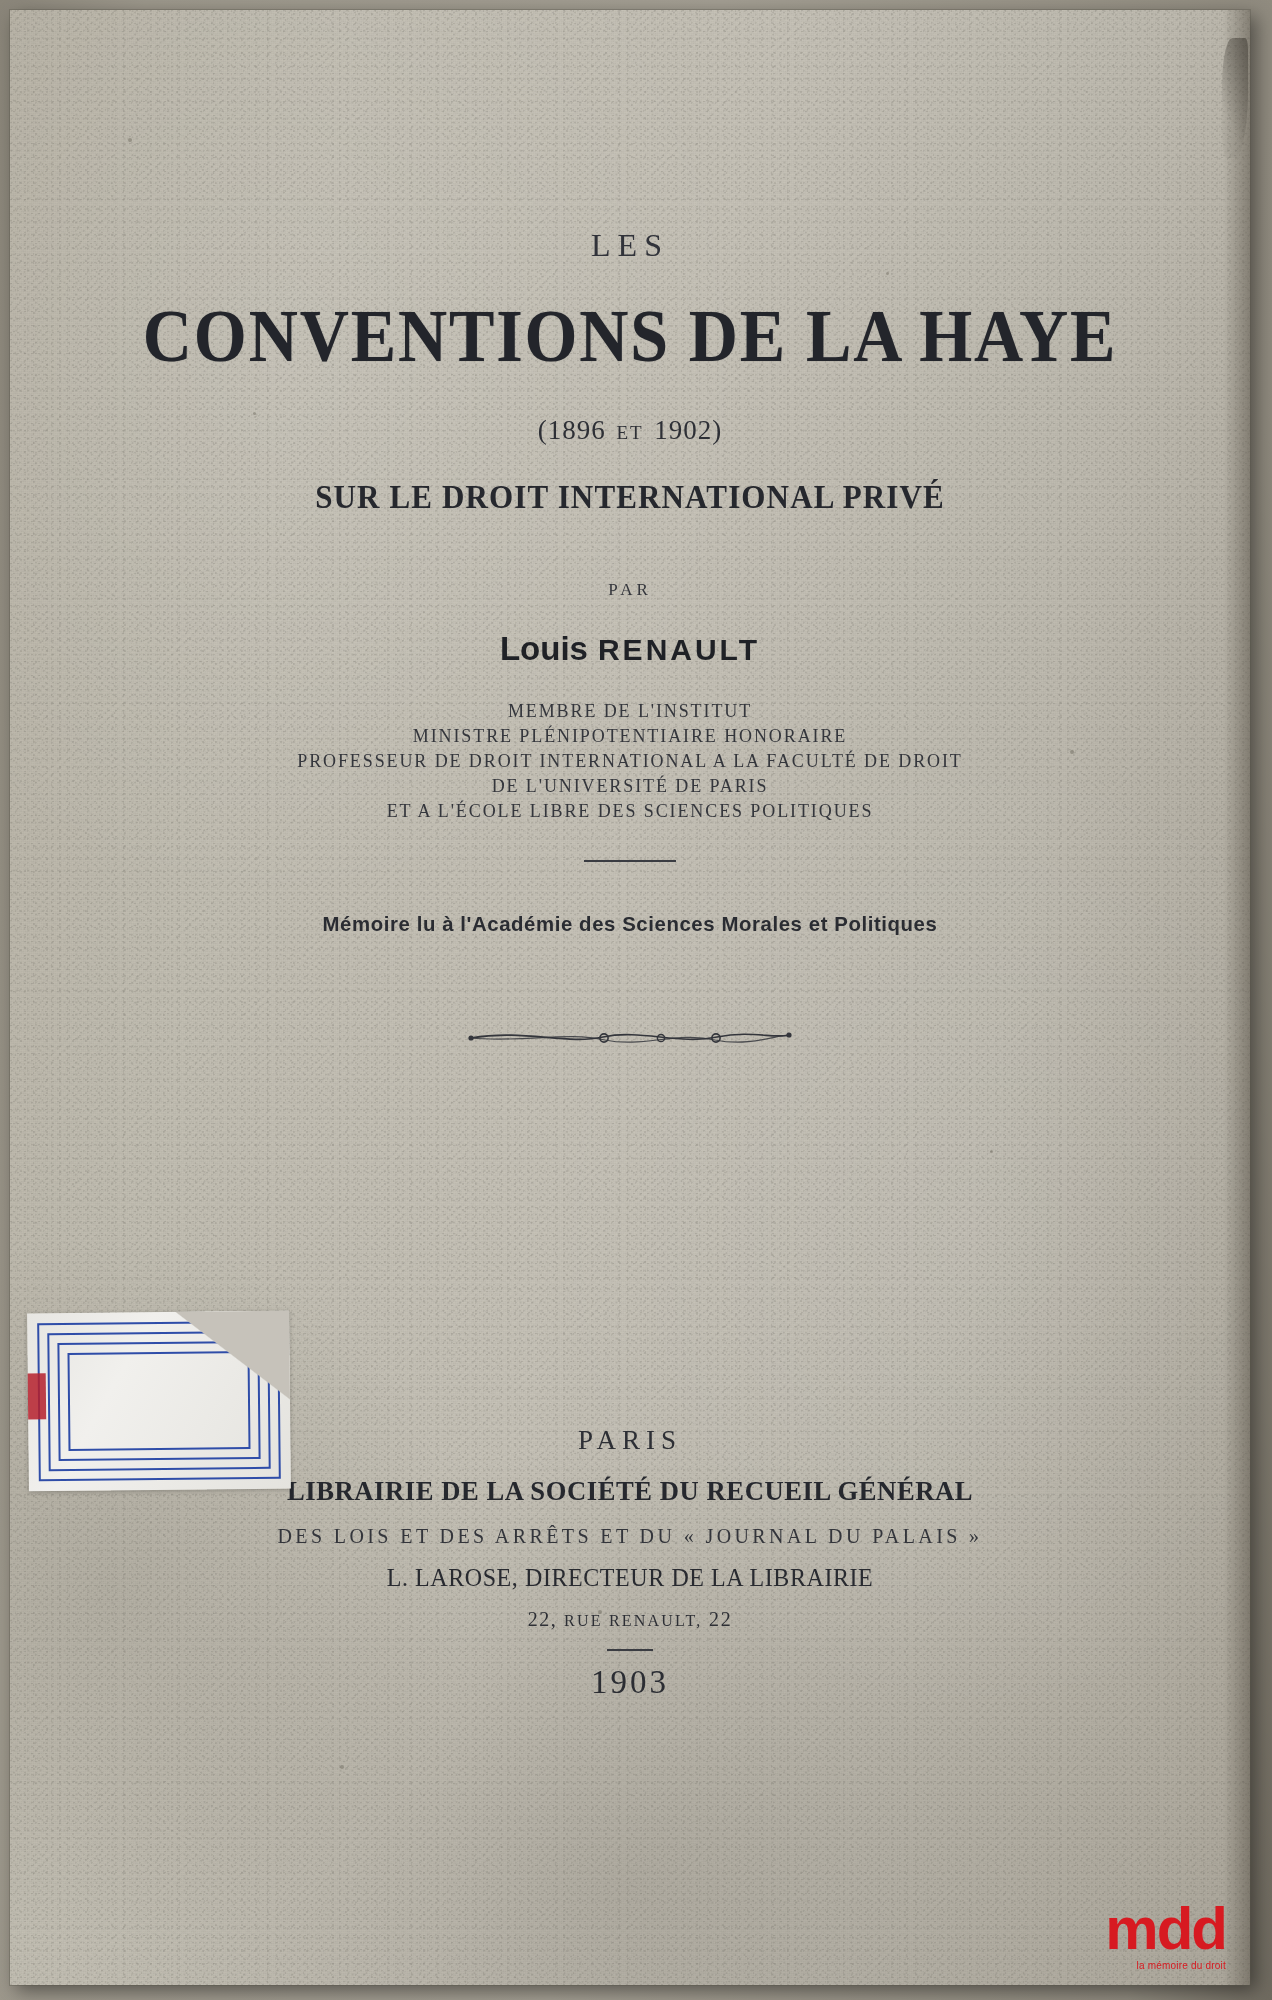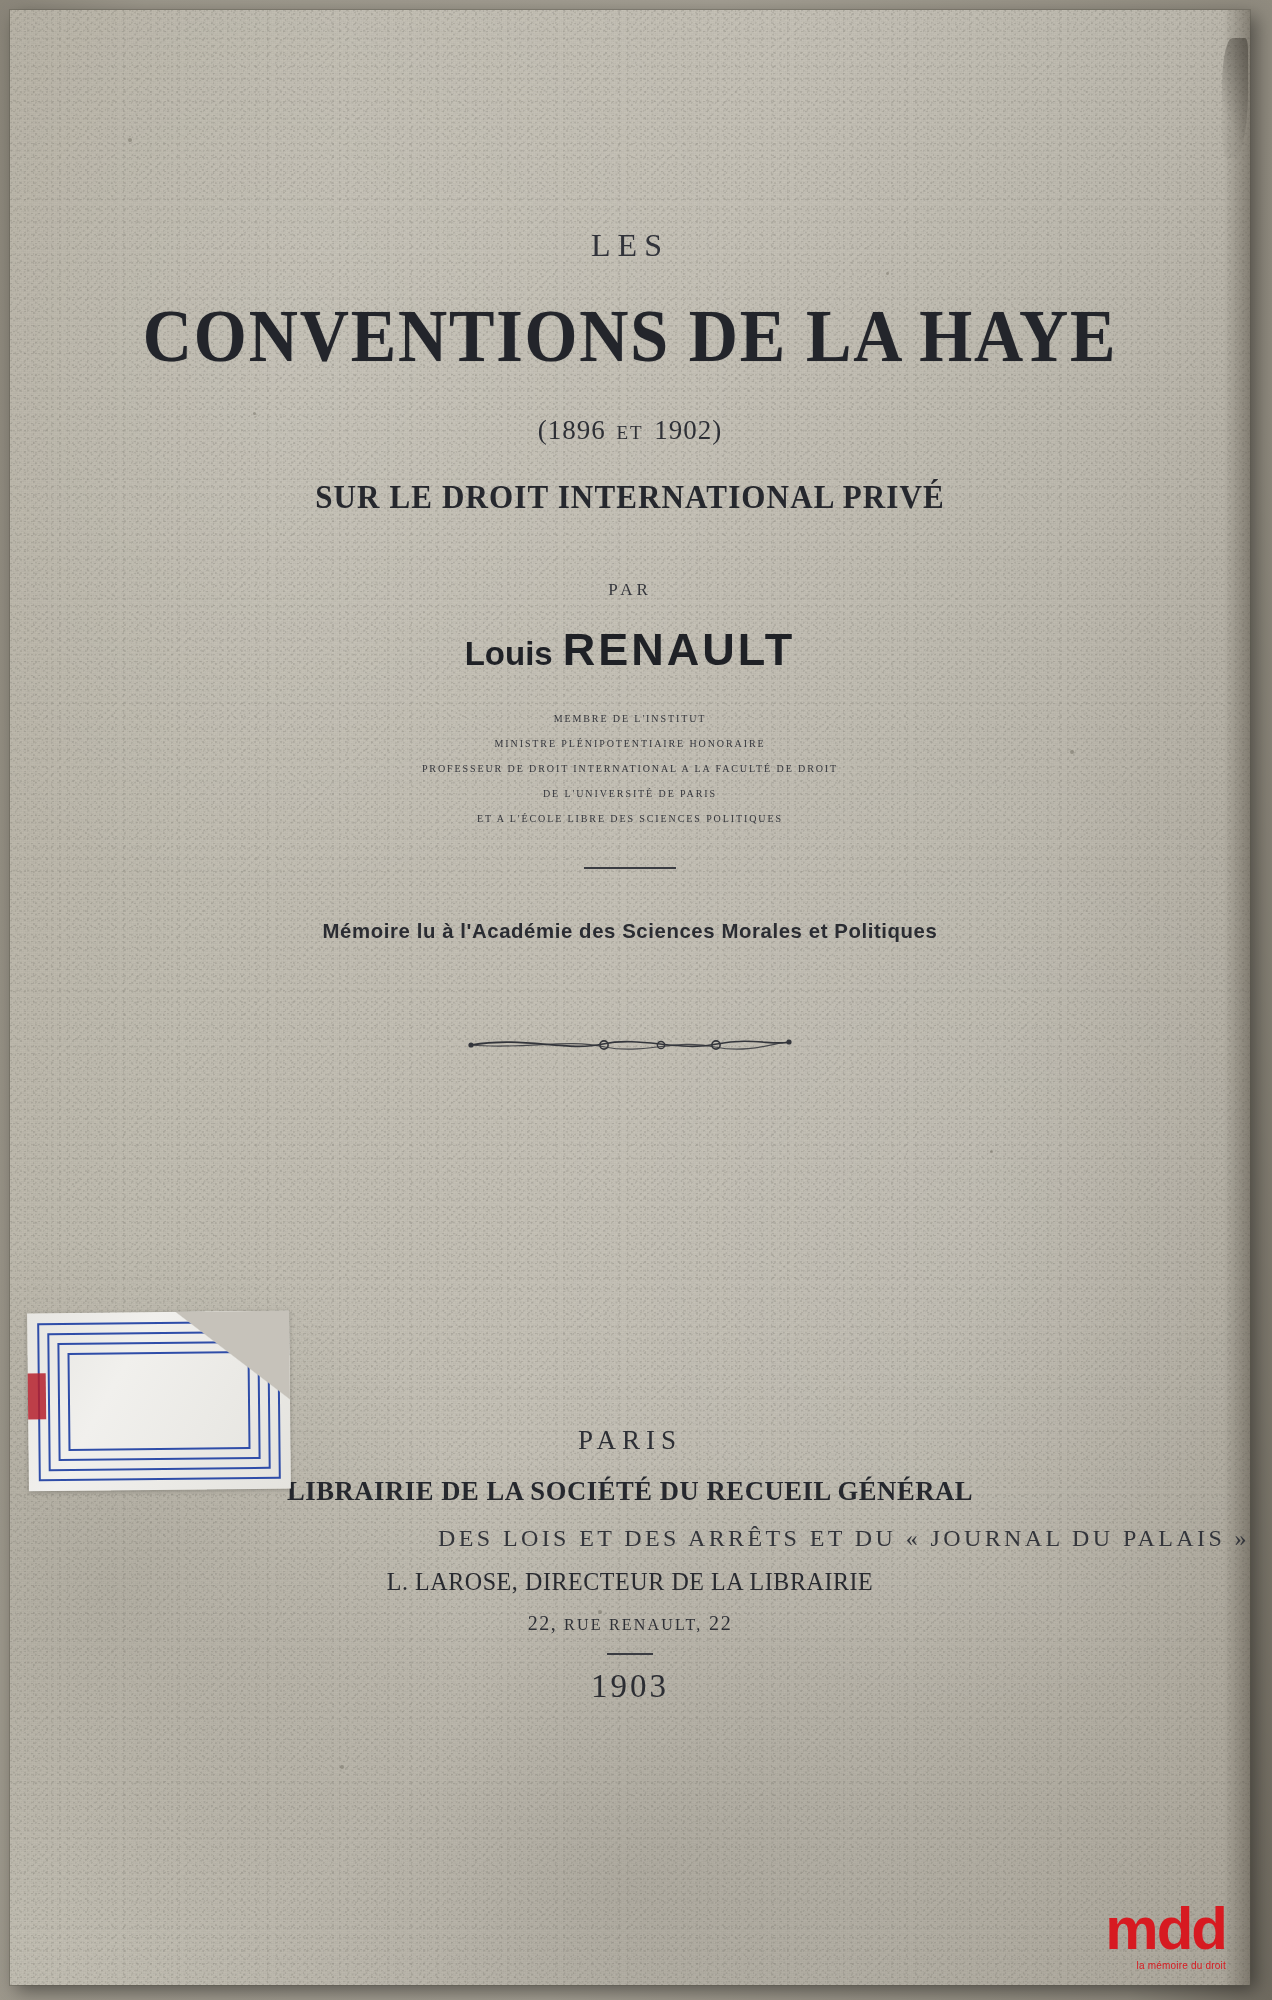--- a/index.html
+++ b/index.html
@@ -154,25 +154,25 @@
   }
 
   .author {
     margin-top: 24px;
     font-family: "Liberation Sans", sans-serif;
     font-size: 40px;
     font-weight: 700;
     color: #1f2126;
   }
   .author .given { font-size: 33px; letter-spacing: 0px; }
-  .author .family { font-size: 45px; letter-spacing: 3px; padding-left: 10px; }
+  .author .family { font-size: 30px; letter-spacing: 3px; padding-left: 10px; }
 
   .creds {
     margin-top: 30px;
-    font-size: 10px;
+    font-size: 18px;
     letter-spacing: 1.9px;
     line-height: 25px;
     color: #34363c;
   }
 
   .rule-short {
     width: 92px;
     height: 2px;
     background: #3a3c42;
     margin: 36px auto 0 auto;
@@ -212,24 +212,23 @@
   .imp-house {
     margin-top: 19px;
     font-size: 28px;
     font-weight: 700;
     letter-spacing: 0.6px;
     transform: scaleX(0.95);
     color: #26282e;
   }
   .imp-sub {
     margin-top: 18px;
-    font-size: 24px;
+    font-size: 20px;
     letter-spacing: 3.4px;
     color: #33353b;
-    text-align: right;
   }
   .imp-dir {
     margin-top: 16px;
     font-size: 25px;
     letter-spacing: 0.6px;
     transform: scaleX(0.96);
     color: #282a30;
   }
   .imp-addr {
     margin-top: 16px;

